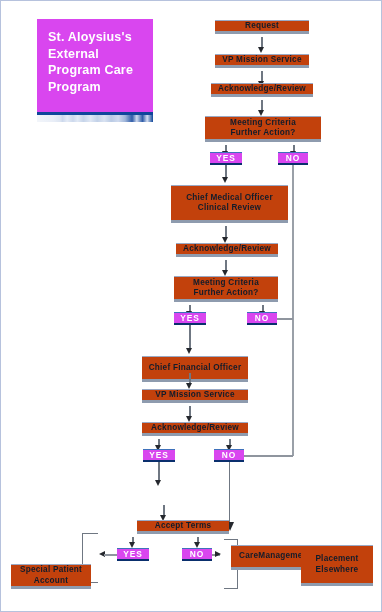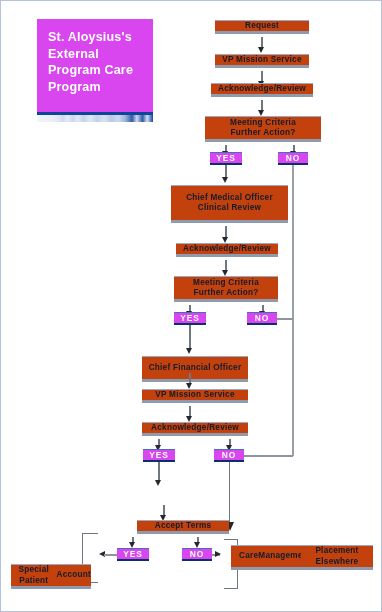--- a/index.html
+++ b/index.html
@@ -241,33 +241,33 @@
   <div class="vline" style="left:196px;top:536px;height:7px;"></div>
   <div class="arrow-down" style="left:193.2px;top:541px;"></div>
   <div class="badge" style="left:181px;top:547px;width:30px;height:13px;">NO</div>
 
   <div class="arrow-left" style="left:98px;top:550px;"></div>
   <div class="hline" style="left:103px;top:553px;width:13px;"></div>
 
   <div class="bracket bracket-left" style="left:81px;top:532px;width:16px;height:50px;"></div>
 
 
-  <div class="box" style="left:10px;top:563px;width:80px;height:25px;flex-direction:row;">
+  <div class="box" style="left:10px;top:563px;width:80px;height:25px;flex-direction:column;">
     <span>Special Patient</span>
     <span>Account</span>
   </div>
 
   <div class="hline" style="left:211px;top:553px;width:8px;"></div>
   <div class="arrow-right" style="left:214px;top:550px;"></div>
 
   <div class="bracket bracket-right" style="left:223px;top:538px;width:14px;height:50px;"></div>
 
   <div class="box" style="left:230px;top:544px;width:88px;height:25px;flex-direction:row;">
     <span>Care</span>
     <span>Management</span>
   </div>
 
-  <div class="box" style="left:300px;top:544px;width:72px;height:25px;flex-direction:column;">
+  <div class="box" style="left:300px;top:544px;width:72px;height:41px;flex-direction:column;">
     <span>Placement</span>
     <span>Elsewhere</span>
   </div>
 
 </div>
 
 </body></html>

